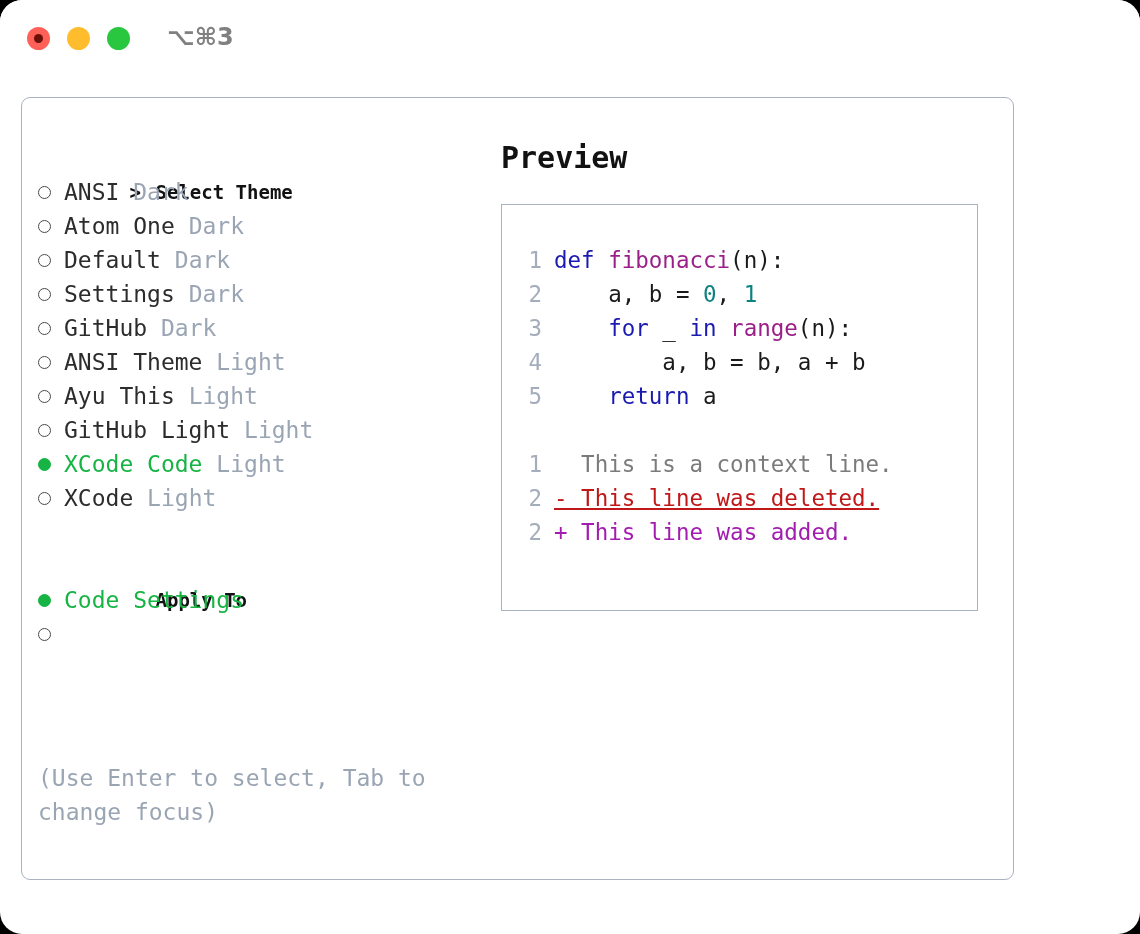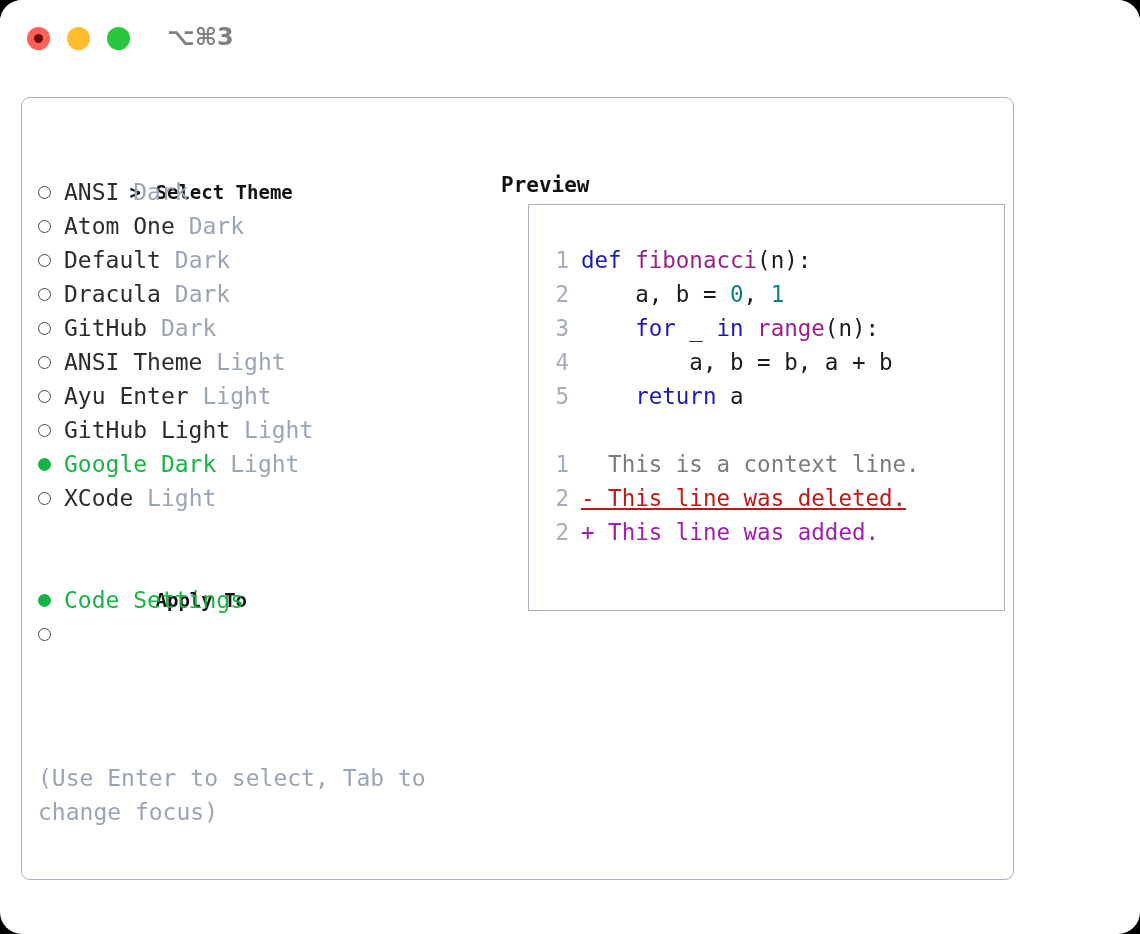--- a/index.html
+++ b/index.html
@@ -125,29 +125,28 @@
     white-space: pre-wrap;
   }
 
   
   #right-col {
     position: absolute;
     left: 479px; top: 43px;
     width: 490px;
   }
   #preview-title {
-    font-size: 21px;
+    font-size: 30px;
     font-weight: bold;
     color: #121212;
     line-height: 34px;
-    margin-top: 27px;
   }
   #preview-box {
     position: absolute;
-    left: 27px; top: 63px;
+    left: 0; top: 63px;
     width: 477px; height: 407px;
     border: 1.8px solid #a8b2c0;
     background: #ffffff;
   }
 
   #code {
     position: absolute;
     left: 14px; top: 38px;
     font-size: 22.5px;
     line-height: 34px;
@@ -185,26 +184,26 @@
   <div id="panel">
 
     <div id="left-col">
       <div class="row hdr">
         <span class="marker hdr-caret">&gt;</span><span>Select Theme</span>
       </div>
       <div id="theme-list">
           <div class="row"><span class="marker"><span class="bullet off"></span></span><span class="label">ANSI</span><span> </span><span class="tag">Dark</span></div>
           <div class="row"><span class="marker"><span class="bullet off"></span></span><span class="label">Atom One</span><span> </span><span class="tag">Dark</span></div>
           <div class="row"><span class="marker"><span class="bullet off"></span></span><span class="label">Default</span><span> </span><span class="tag">Dark</span></div>
-          <div class="row"><span class="marker"><span class="bullet off"></span></span><span class="label">Dracula</span><span> </span><span class="tag">Dark</span></div>
+          <div class="row"><span class="marker"><span class="bullet off"></span></span><span class="label">Settings</span><span> </span><span class="tag">Dark</span></div>
           <div class="row"><span class="marker"><span class="bullet off"></span></span><span class="label">GitHub</span><span> </span><span class="tag">Dark</span></div>
           <div class="row"><span class="marker"><span class="bullet off"></span></span><span class="label">ANSI Theme</span><span> </span><span class="tag">Light</span></div>
-          <div class="row"><span class="marker"><span class="bullet off"></span></span><span class="label">Ayu Enter</span><span> </span><span class="tag">Light</span></div>
+          <div class="row"><span class="marker"><span class="bullet off"></span></span><span class="label">Ayu This</span><span> </span><span class="tag">Light</span></div>
           <div class="row"><span class="marker"><span class="bullet off"></span></span><span class="label">GitHub Light</span><span> </span><span class="tag">Light</span></div>
-          <div class="row"><span class="marker"><span class="bullet on"></span></span><span class="label sel">Google Dark</span><span> </span><span class="tag">Light</span></div>
+          <div class="row"><span class="marker"><span class="bullet on"></span></span><span class="label sel">XCode Code</span><span> </span><span class="tag">Light</span></div>
           <div class="row"><span class="marker"><span class="bullet off"></span></span><span class="label">XCode</span><span> </span><span class="tag">Light</span></div>
         </div>
 
       <div class="spacer"></div>
 
       <div class="row hdr">
         <span class="marker"></span><span>Apply To</span>
       </div>
       <div id="apply-list">
           <div class="row"><span class="marker"><span class="bullet on"></span></span><span class="label sel">Code Settings</span></div>

